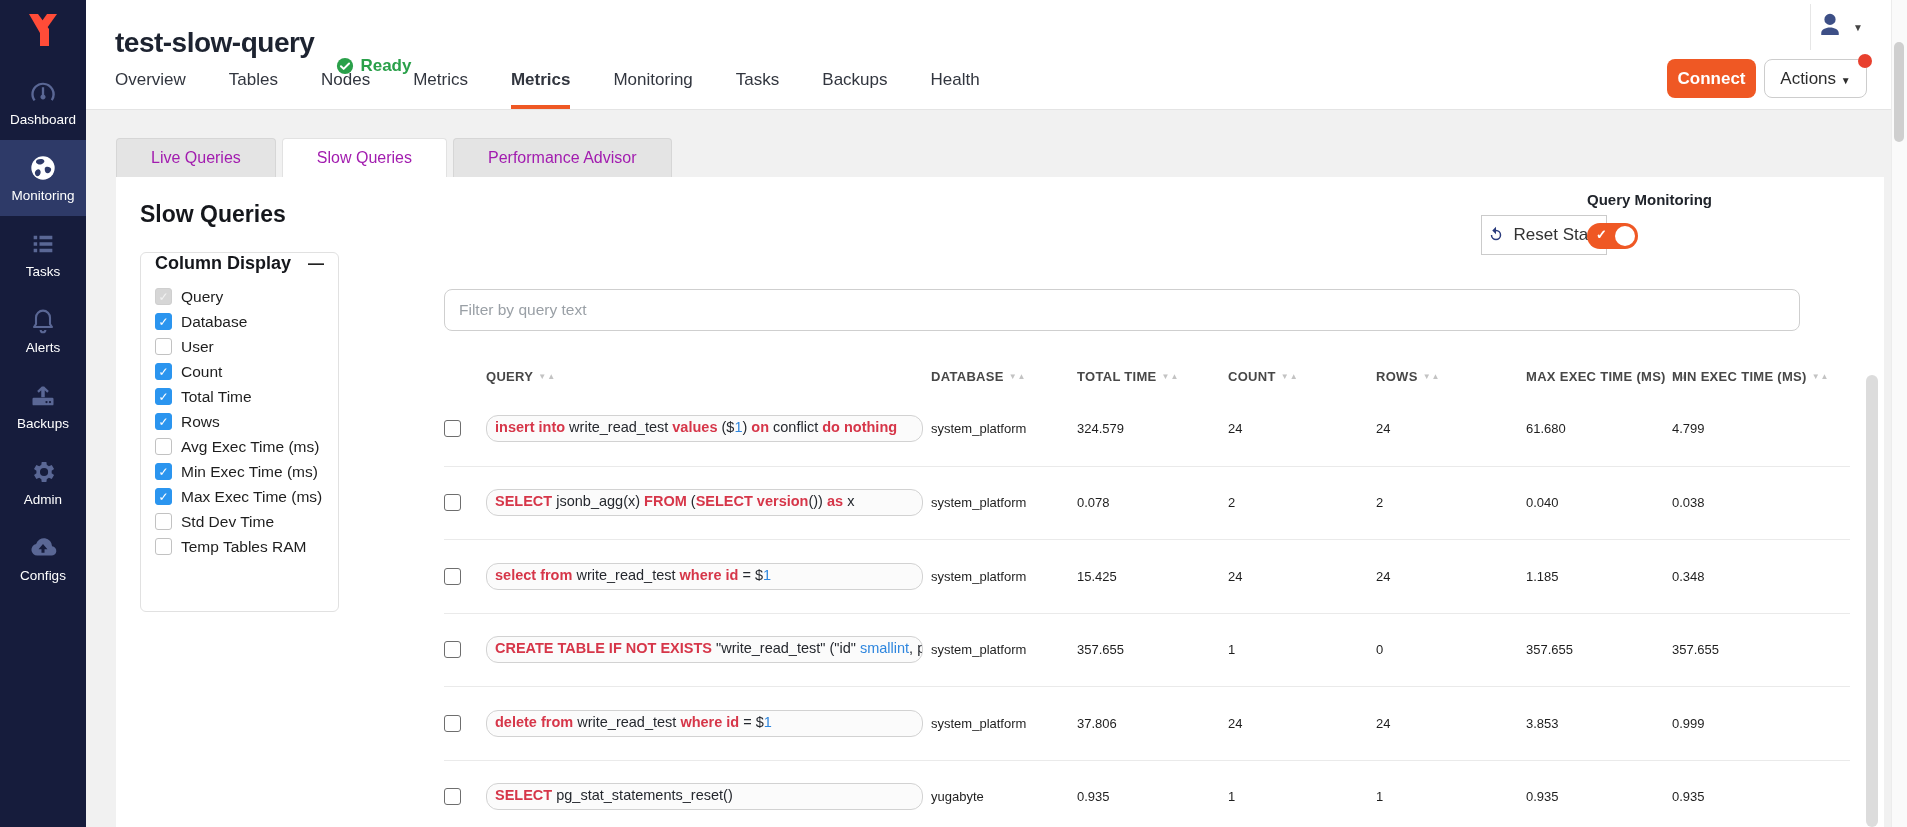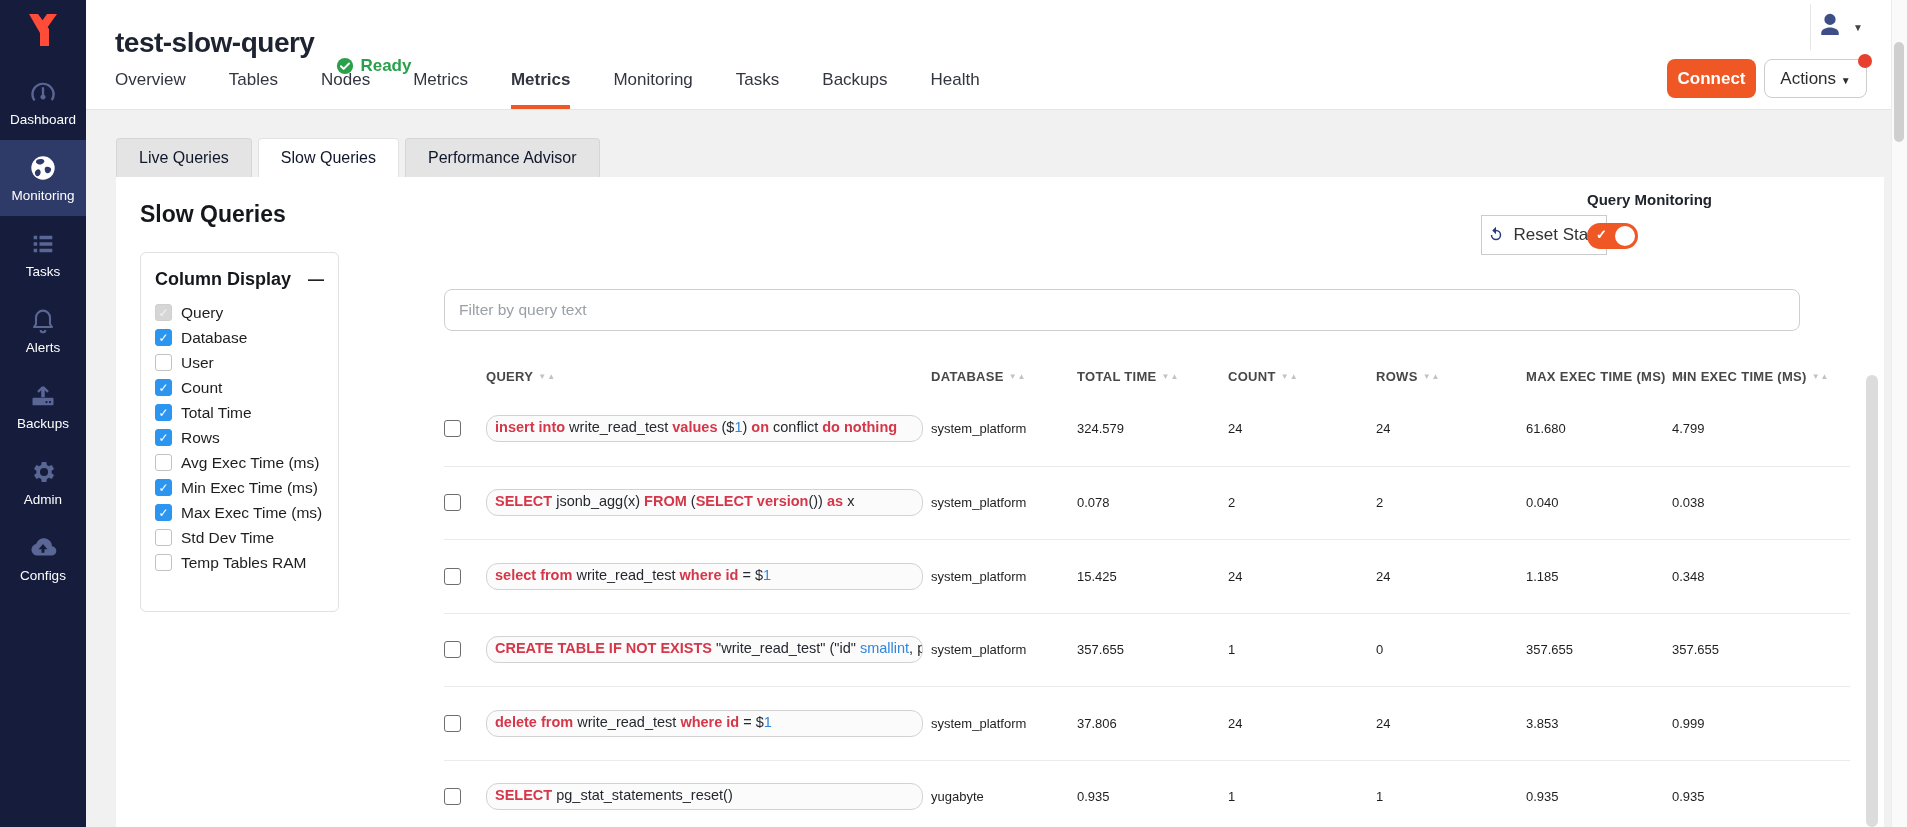--- a/index.html
+++ b/index.html
@@ -31,35 +31,35 @@
   .nav-tab { font-size:17px; color:#32363f; height:58px; display:flex; align-items:center; cursor:pointer; border-bottom:4px solid transparent; padding-top:4px; }
   .nav-tab.active { border-bottom-color:var(--accent_orange,#ef5824); font-weight:bold; }
   .hdr-buttons { position:absolute; right:24px; bottom:11px; display:flex; gap:8px; }
   .btn-connect { background:var(--accent_orange,#ef5824); color:#fff; border:none; font-size:17px; font-weight:bold; border-radius:8px; width:89px; height:39px; cursor:pointer; }
   .btn-actions { position:relative; background:#fff; color:#2d2d2d; border:1px solid #cdcdcd; font-size:17px; border-radius:8px; width:103px; height:39px; cursor:pointer; }
   .btn-actions .dn { font-size:10px; }
   .notif-dot { position:absolute; right:-6px; top:-6px; width:14px; height:14px; border-radius:50%; background:#e8402e; }
 
   
   .subtabs { position:absolute; left:116px; top:138px; display:flex; gap:6px; z-index:3; }
-  .subtab { height:39px; display:flex; align-items:center; padding:0 22px; font-size:16px; color:#0f172a; background:#e4e4e4; border:1px solid #d6d6d6; border-bottom:none; border-radius:4px 4px 0 0; cursor:pointer; }
+  .subtab { height:39px; display:flex; align-items:center; padding:0 34px; font-size:16px; color:#a21caf; background:#e4e4e4; border:1px solid #d6d6d6; border-bottom:none; border-radius:4px 4px 0 0; cursor:pointer; }
   .subtab.active { background:#fff; border-color:#e2e2e2; }
 
   .panel { position:absolute; left:116px; top:177px; width:1768px; height:650px; background:#fff; overflow:hidden; z-index:2; }
   .page-heading { position:absolute; left:24px; top:24px; font-size:23px; font-weight:bold; color:#15171c; }
 
   .reset-btn { position:absolute; left:1321px; top:38px; width:126px; height:40px; background:#fff; border:1px solid #cbcbcb; border-radius:0; font-size:17px; color:#333; display:flex; align-items:center; justify-content:center; gap:9px; cursor:pointer;margin-left:44px; }
   .reset-btn svg { width:18px; height:18px; }
   .qm-label { position:absolute; left:1471px; top:14px; font-size:15px; font-weight:bold; color:#20242b; }
   .toggle { position:absolute; left:1471px; top:46px; width:51px; height:26px; background:var(--toggle_orange,#ef5824); border-radius:13px; cursor:pointer; }
   .toggle .tick { position:absolute; left:9px; top:4px; color:#fff; font-size:13px; font-weight:bold; }
   .toggle .knob { position:absolute; right:3px; top:3px; width:20px; height:20px; border-radius:50%; background:#fff; }
 
   
-  .col-card { position:absolute; left:24px; top:75px; width:199px; height:360px; background:#fff; border:1px solid #e1e1e1; border-radius:6px; padding:16px 14px; }
+  .col-card { position:absolute; left:24px; top:75px; width:199px; height:360px; background:#fff; border:1px solid #e1e1e1; border-radius:6px; padding:0 14px; }
   .col-card-head { display:flex; align-items:center; justify-content:space-between; margin-bottom:10px; }
   .col-card-title { font-size:18px; font-weight:bold; color:#15171c; }
   .collapse-btn { font-size:16px; font-weight:bold; color:#222; cursor:pointer; line-height:10px; }
   .chk-item { display:flex; align-items:center; gap:9px; height:25px; cursor:pointer; }
   .chk-box { width:17px; height:17px; border-radius:3px; border:1px solid #c2c2c2; background:#fff; display:flex; align-items:center; justify-content:center; font-size:12px; color:#fff; flex:0 0 auto; }
   .chk-box.checked { background:var(--checkbox_blue,#2b95ef); border-color:var(--checkbox_blue,#2b95ef); }
   .chk-box.disabled { background:#d6d6d6; border-color:#cfcfcf; color:#f2f2f2; }
   .chk-lbl { font-size:15.5px; color:#1e1e1e; }
 
   

